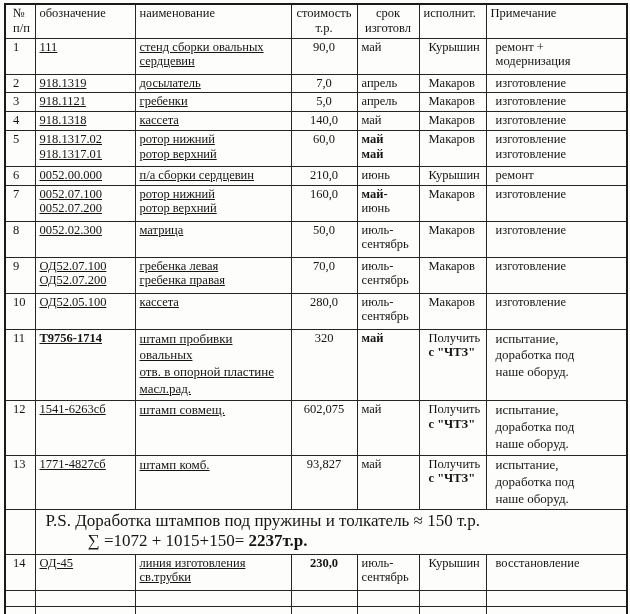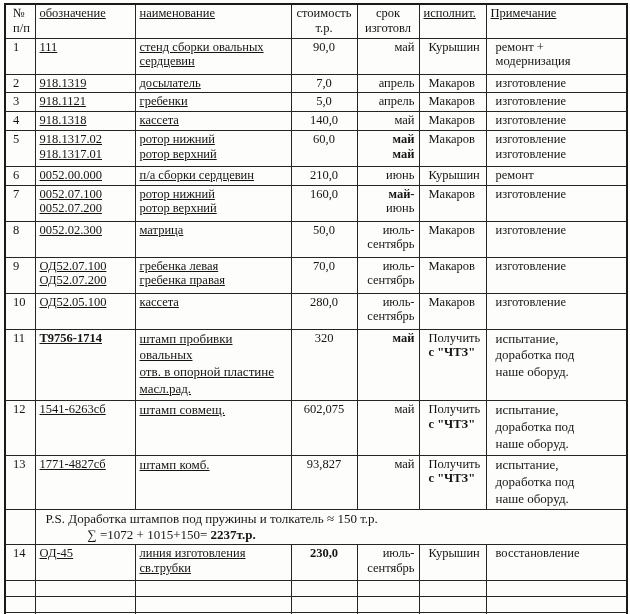--- a/index.html
+++ b/index.html
@@ -24,31 +24,31 @@
     font-size:12.5px;
     line-height:1.18;
     font-weight:normal;
     text-align:left;
     overflow:hidden;
     word-wrap:break-word;
   }
   thead tr{height:28px;}
   .col-num{padding-left:7px;}
   td.col-cost{text-align:center;}
-  td.col-term{text-align:right;}
+  td.col-term{text-align:left;}
   th.col-cost,th.col-term{text-align:center;}
-  th.col-designation,th.col-name,th.col-executor,th.col-note{text-decoration:underline;}
+  th.col-designation,th.col-name,th.col-executor,th.col-note{}
   td.col-designation,td.col-name{text-decoration:underline;}
   td.col-executor,td.col-note{padding-left:9px;}
   .b{font-weight:bold;}
   .u{text-decoration:underline;}
   tr.small{height:49px;}
   tr.small td.col-name, tr.small td.col-note{font-size:13px;line-height:1.3;}
   tr.ps{height:35px;}
-  tr.ps td.ps-cell{padding-left:10px;font-size:13px;}
+  tr.ps td.ps-cell{padding-left:10px;font-size:17px;}
   tr.ps td.ps-cell .ind{margin-left:42px;}
   tr.sumrow{height:20px;}
   tr.sumrow td.col-cost{text-align:left;padding-left:3px;}
   tr.empty{height:16px;}
   tr.r2l{height:36px;}
 </style>
 </head>
 <body>
 
 <div class="page">

